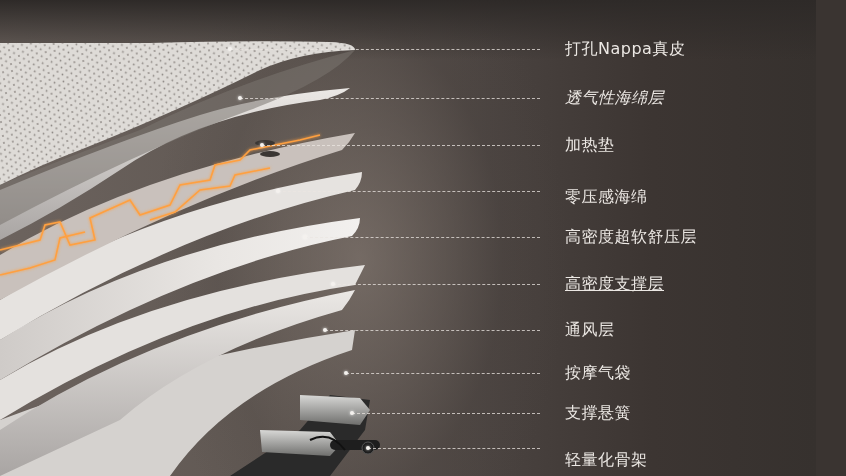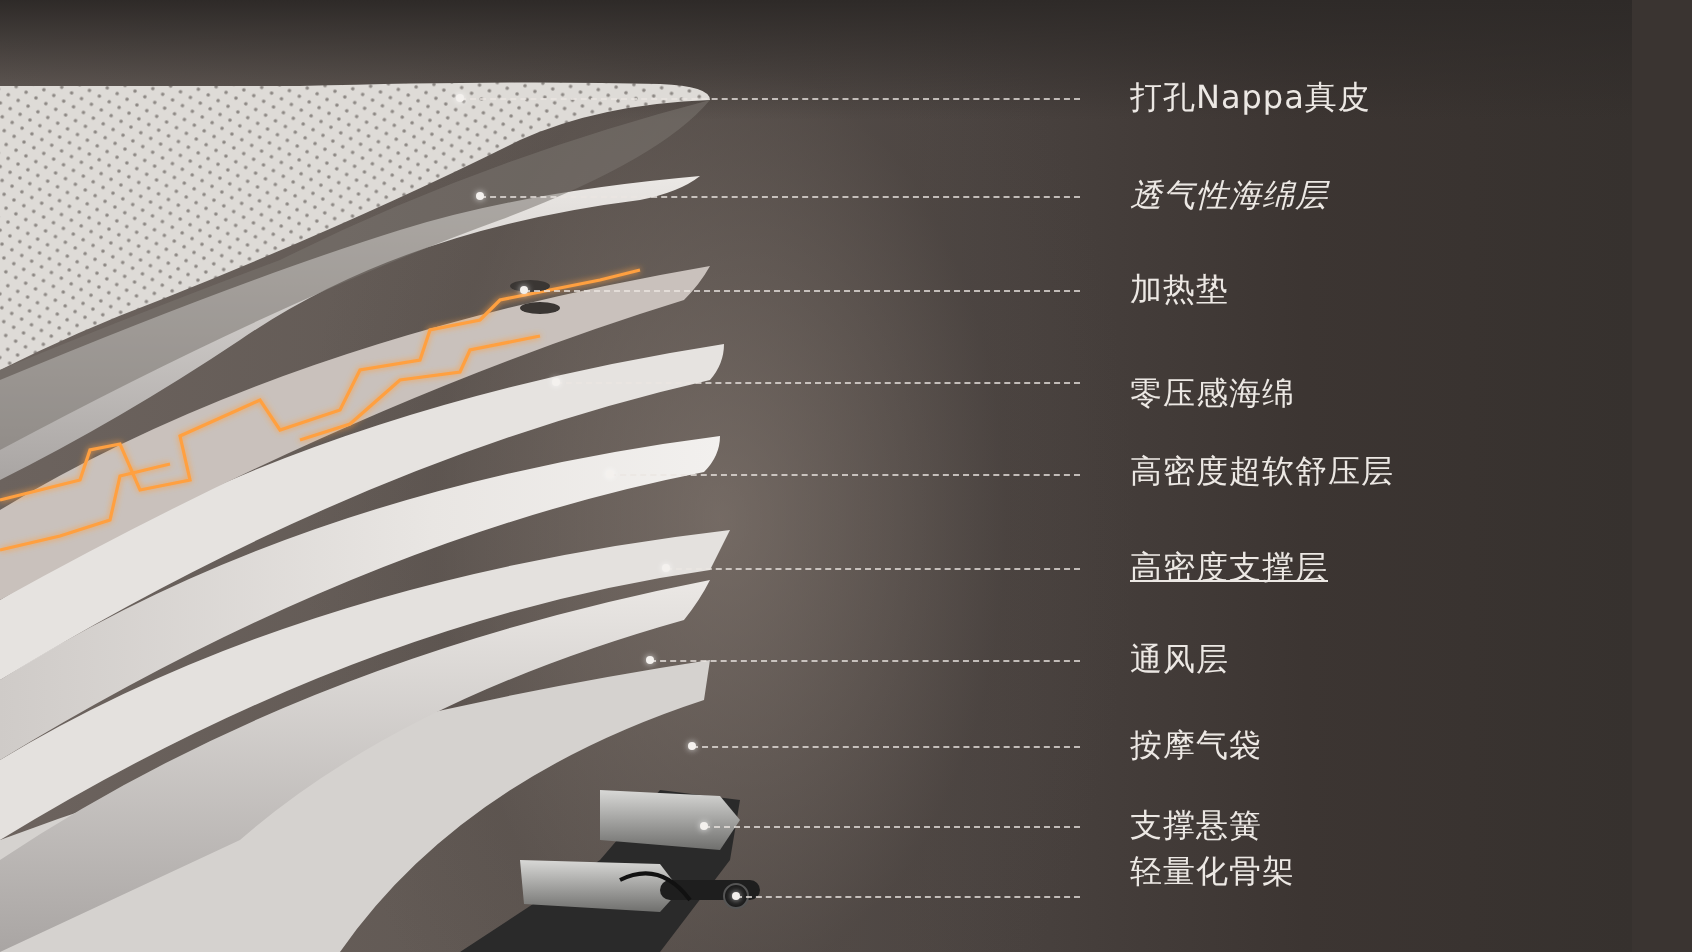--- a/index.html
+++ b/index.html
@@ -112,15 +112,15 @@
     <div class="leader" style="left:346px;width:194px;top:373px;"></div>
     <div class="dot" style="left:346px;top:373px;"></div>
     <div class="label" style="top:373px;">按摩气袋</div>
 
     <div class="leader" style="left:352px;width:188px;top:413px;"></div>
     <div class="dot" style="left:352px;top:413px;"></div>
     <div class="label" style="top:413px;">支撑悬簧</div>
 
     <div class="leader" style="left:368px;width:172px;top:448px;"></div>
     <div class="dot" style="left:368px;top:448px;"></div>
-    <div class="label" style="top:436px;">轻量化骨架</div>
+    <div class="label" style="top:460px;">轻量化骨架</div>
   </div>
 </div>
 
 </body></html>

